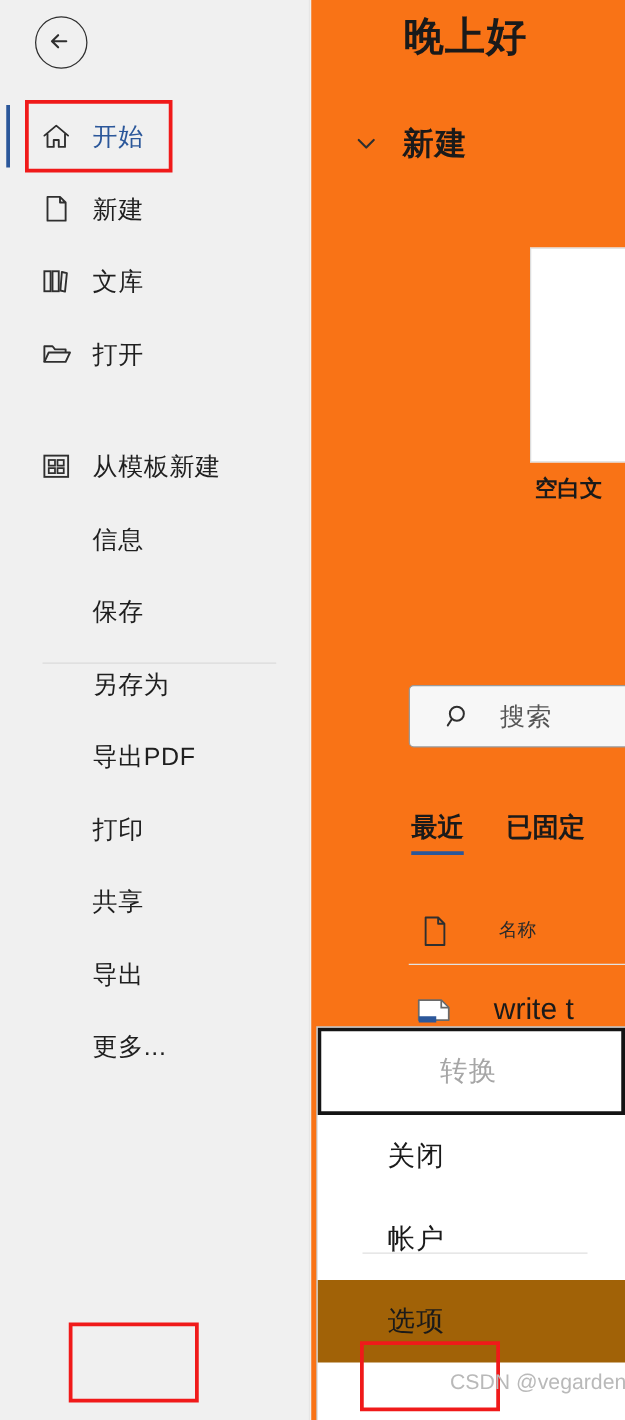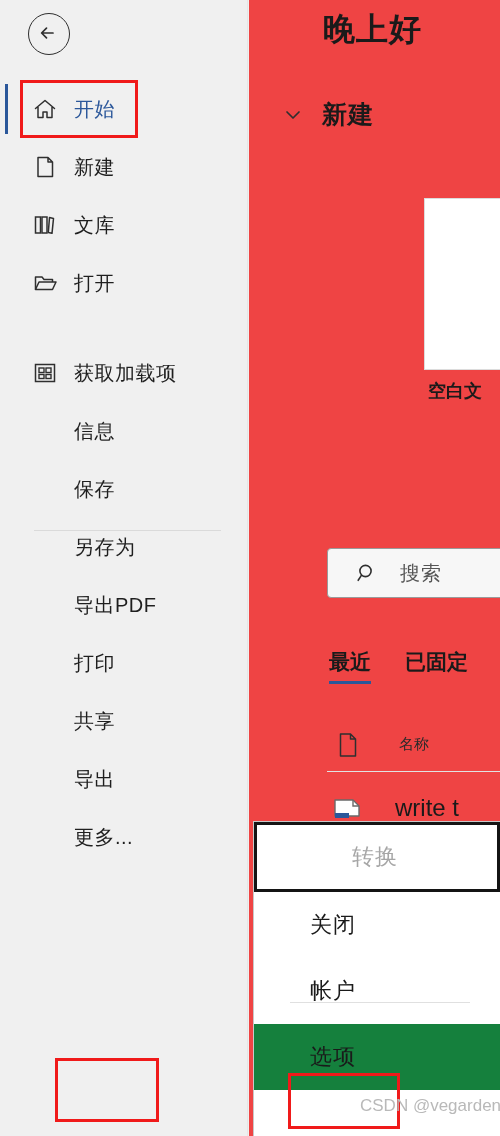--- a/index.html
+++ b/index.html
@@ -83,21 +83,21 @@
     border: 3px solid #f01a1a;
     pointer-events: none;
     background: transparent;
   }
 
   
   .main {
     position: absolute;
     left: 249px; top: 0;
     width: 251px; height: 1136px;
-    background: #ef4444;
+    background: #f97316;
   }
   .greeting {
     position: absolute;
     left: 74px; top: 8px;
     font-size: 32px;
     font-weight: bold;
     color: #1a1a1a;
     letter-spacing: 1px;
     white-space: nowrap;
   }
@@ -216,21 +216,21 @@
   }
   .ctx-item .clbl {
     margin-left: 56px;
     font-size: 22px;
     color: #1a1a1a;
     letter-spacing: 1px;
     white-space: nowrap;
   }
   .ctx-item.disabled .clbl { color: #a6a6a6; }
   .ctx-item.focusring { border: 3px solid #141414; height: 70px; padding-left: 39px; }
-  .ctx-item.highlight { background: #15803d; }
+  .ctx-item.highlight { background: #a16207; }
   .ctx-sep {
     position: absolute;
     left: 36px; top: 180px;
     width: 180px; height: 1px;
     background: #e0e0e0;
   }
 
   .watermark {
     position: absolute;
     left: 360px; top: 1096px;
@@ -304,21 +304,21 @@
       <div class="nav-item">
         <span class="ico">
           <svg width="26" height="26" viewBox="0 0 26 26">
             <rect x="3.5" y="4.5" width="19" height="17" fill="none" stroke="#2f2f2f" stroke-width="1.5"></rect>
             <rect x="7" y="8" width="5" height="4.5" fill="none" stroke="#2f2f2f" stroke-width="1.4"></rect>
             <rect x="14" y="8" width="5" height="4.5" fill="none" stroke="#2f2f2f" stroke-width="1.4"></rect>
             <rect x="7" y="14.5" width="5" height="4" fill="none" stroke="#2f2f2f" stroke-width="1.4"></rect>
             <rect x="14" y="14.5" width="5" height="4" fill="none" stroke="#2f2f2f" stroke-width="1.4"></rect>
           </svg>
         </span>
-        <span class="lbl">获取加载项</span>
+        <span class="lbl">从模板新建</span>
       </div>
 
       <div class="nav-item noicon">
         <span class="lbl">信息</span>
       </div>
       <div class="nav-item noicon">
         <span class="lbl">保存</span>
       </div>
       <div class="nav-item noicon">
         <span class="lbl">另存为</span>

